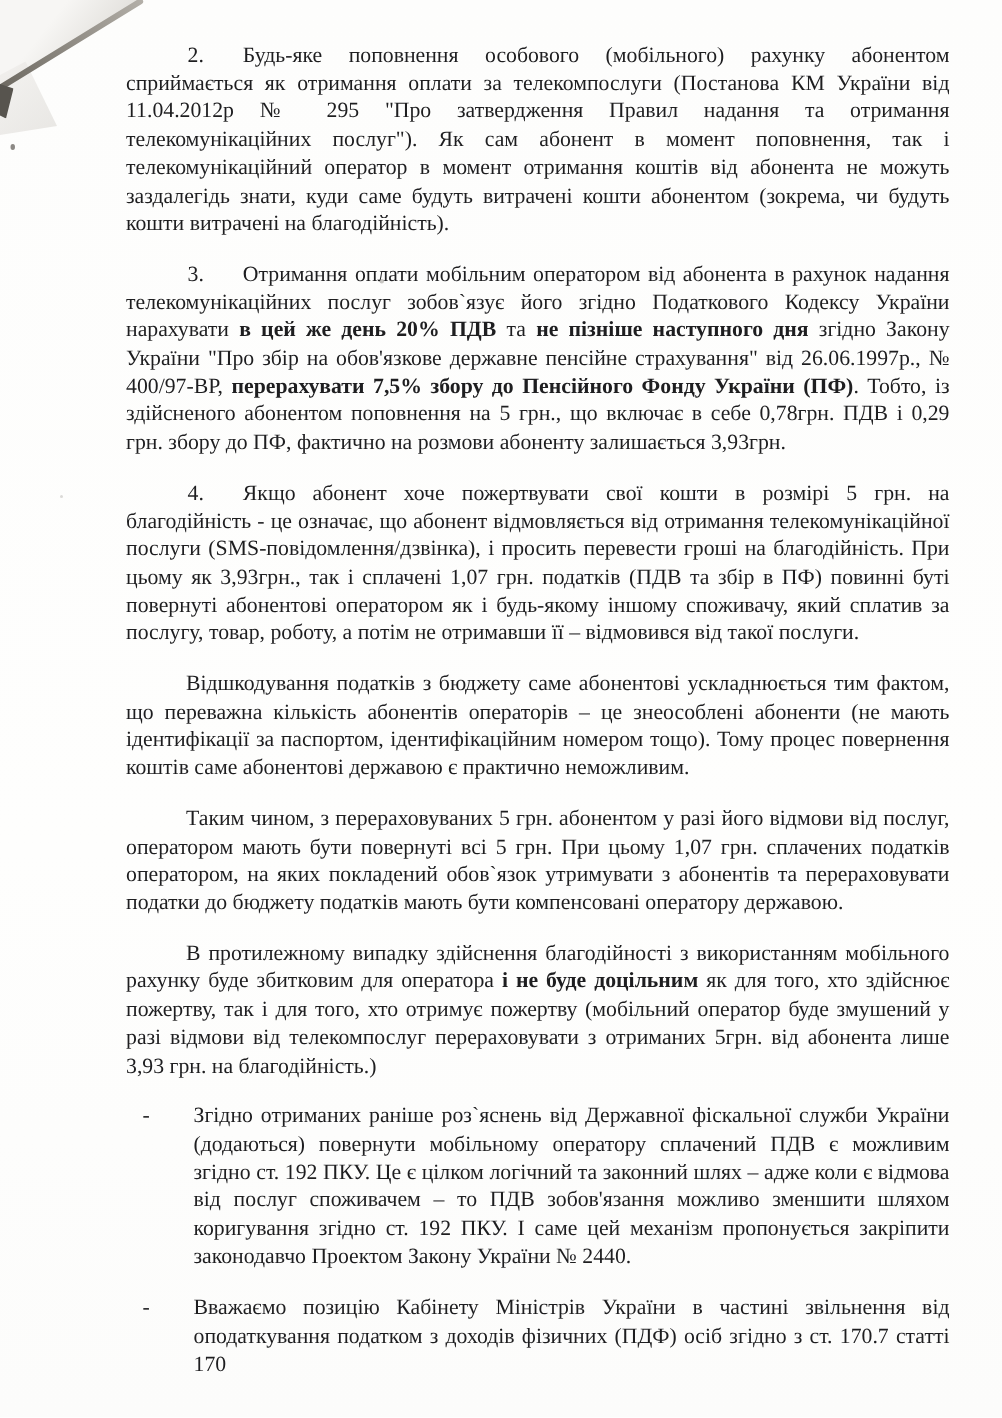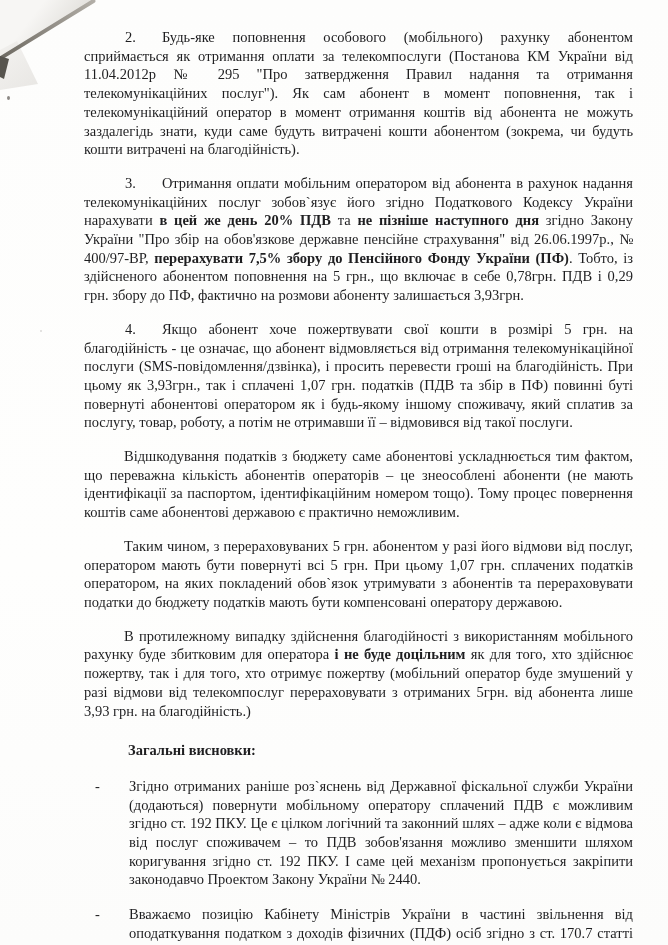--- a/index.html
+++ b/index.html
@@ -71,17 +71,16 @@
   <div class="speck" style="left:7px; top:96px; width:3px; height:4px; opacity:.8; background:#6f6c66;"></div>
   <div class="speck" style="left:40px; top:330px; width:2px; height:2px; opacity:.35;"></div>
 
   <div class="content">
       <p class="block numbered"><span class="pnum">2.</span><span class="numgap"></span><span class="">Будь-яке поповнення особового (мобільного) рахунку абонентом сприймається як отримання оплати за телекомпослуги (Постанова КМ України від 11.04.2012р № 295 "Про затвердження Правил надання та отримання телекомунікаційних послуг"). Як сам абонент в момент поповнення, так і телекомунікаційний оператор в момент отримання коштів від абонента не можуть заздалегідь знати, куди саме будуть витрачені кошти абонентом (зокрема, чи будуть кошти витрачені на благодійність).</span></p>
       <p class="block numbered"><span class="pnum">3.</span><span class="numgap"></span><span class="">Отримання оплати мобільним оператором від абонента в рахунок надання телекомунікаційних послуг зобов`язує його згідно Податкового Кодексу України нарахувати </span><span class="bold">в цей же день 20% ПДВ</span><span class=""> та </span><span class="bold">не пізніше наступного дня</span><span class=""> згідно Закону України "Про збір на обов'язкове державне пенсійне страхування" від 26.06.1997р., № 400/97-ВР, </span><span class="bold">перерахувати 7,5% збору до Пенсійного Фонду України (ПФ)</span><span class="">. Тобто, із здійсненого абонентом поповнення на 5 грн., що включає в себе 0,78грн. ПДВ і 0,29 грн. збору до ПФ, фактично на розмови абоненту залишається 3,93грн.</span></p>
       <p class="block numbered"><span class="pnum">4.</span><span class="numgap"></span><span class="">Якщо абонент хоче пожертвувати свої кошти в розмірі 5 грн. на благодійність - це означає, що абонент відмовляється від отримання телекомунікаційної послуги (SMS-повідомлення/дзвінка), і просить перевести гроші на благодійність. При цьому як 3,93грн., так і сплачені 1,07 грн. податків (ПДВ та збір в ПФ) повинні буті повернуті абонентові оператором як і будь-якому іншому споживачу, який сплатив за послугу, товар, роботу, а потім не отримавши її – відмовився від такої послуги.</span></p>
       <p class="block plain"><span class="">Відшкодування податків з бюджету саме абонентові ускладнюється тим фактом, що переважна кількість абонентів операторів – це знеособлені абоненти (не мають ідентифікації за паспортом, ідентифікаційним номером тощо). Тому процес повернення коштів саме абонентові державою є практично неможливим.</span></p>
       <p class="block plain"><span class="">Таким чином, з перераховуваних 5 грн. абонентом у разі його відмови від послуг, оператором мають бути повернуті всі 5 грн. При цьому 1,07 грн. сплачених податків оператором, на яких покладений обов`язок утримувати з абонентів та перераховувати податки до бюджету податків мають бути компенсовані оператору державою.</span></p>
       <p class="block plain"><span class="">В протилежному випадку здійснення благодійності з використанням мобільного рахунку буде збитковим для оператора </span><span class="bold">і не буде доцільним</span><span class=""> як для того, хто здійснює пожертву, так і для того, хто отримує пожертву (мобільний оператор буде змушений у разі відмови від телекомпослуг перераховувати з отриманих 5грн. від абонента лише 3,93 грн. на благодійність.)</span></p>
-      <p class="block heading"><span class="bold">Загальні висновки:</span></p>
       <div class="bullet"><span class="dash">-</span><span class="">Згідно отриманих раніше роз`яснень від Державної фіскальної служби України (додаються) повернути мобільному оператору сплачений ПДВ є можливим згідно ст. 192 ПКУ. Це є цілком логічний та законний шлях – адже коли є відмова від послуг споживачем – то ПДВ зобов'язання можливо зменшити шляхом коригування згідно ст. 192 ПКУ. І саме цей механізм пропонується закріпити законодавчо Проектом Закону України № 2440.</span></div>
       <div class="bullet"><span class="dash">-</span><span class="">Вважаємо позицію Кабінету Міністрів України в частині звільнення від оподаткування податком з доходів фізичних (ПДФ) осіб згідно з ст. 170.7 статті 170</span></div>
     </div>
 </div>
 
 </body></html>

